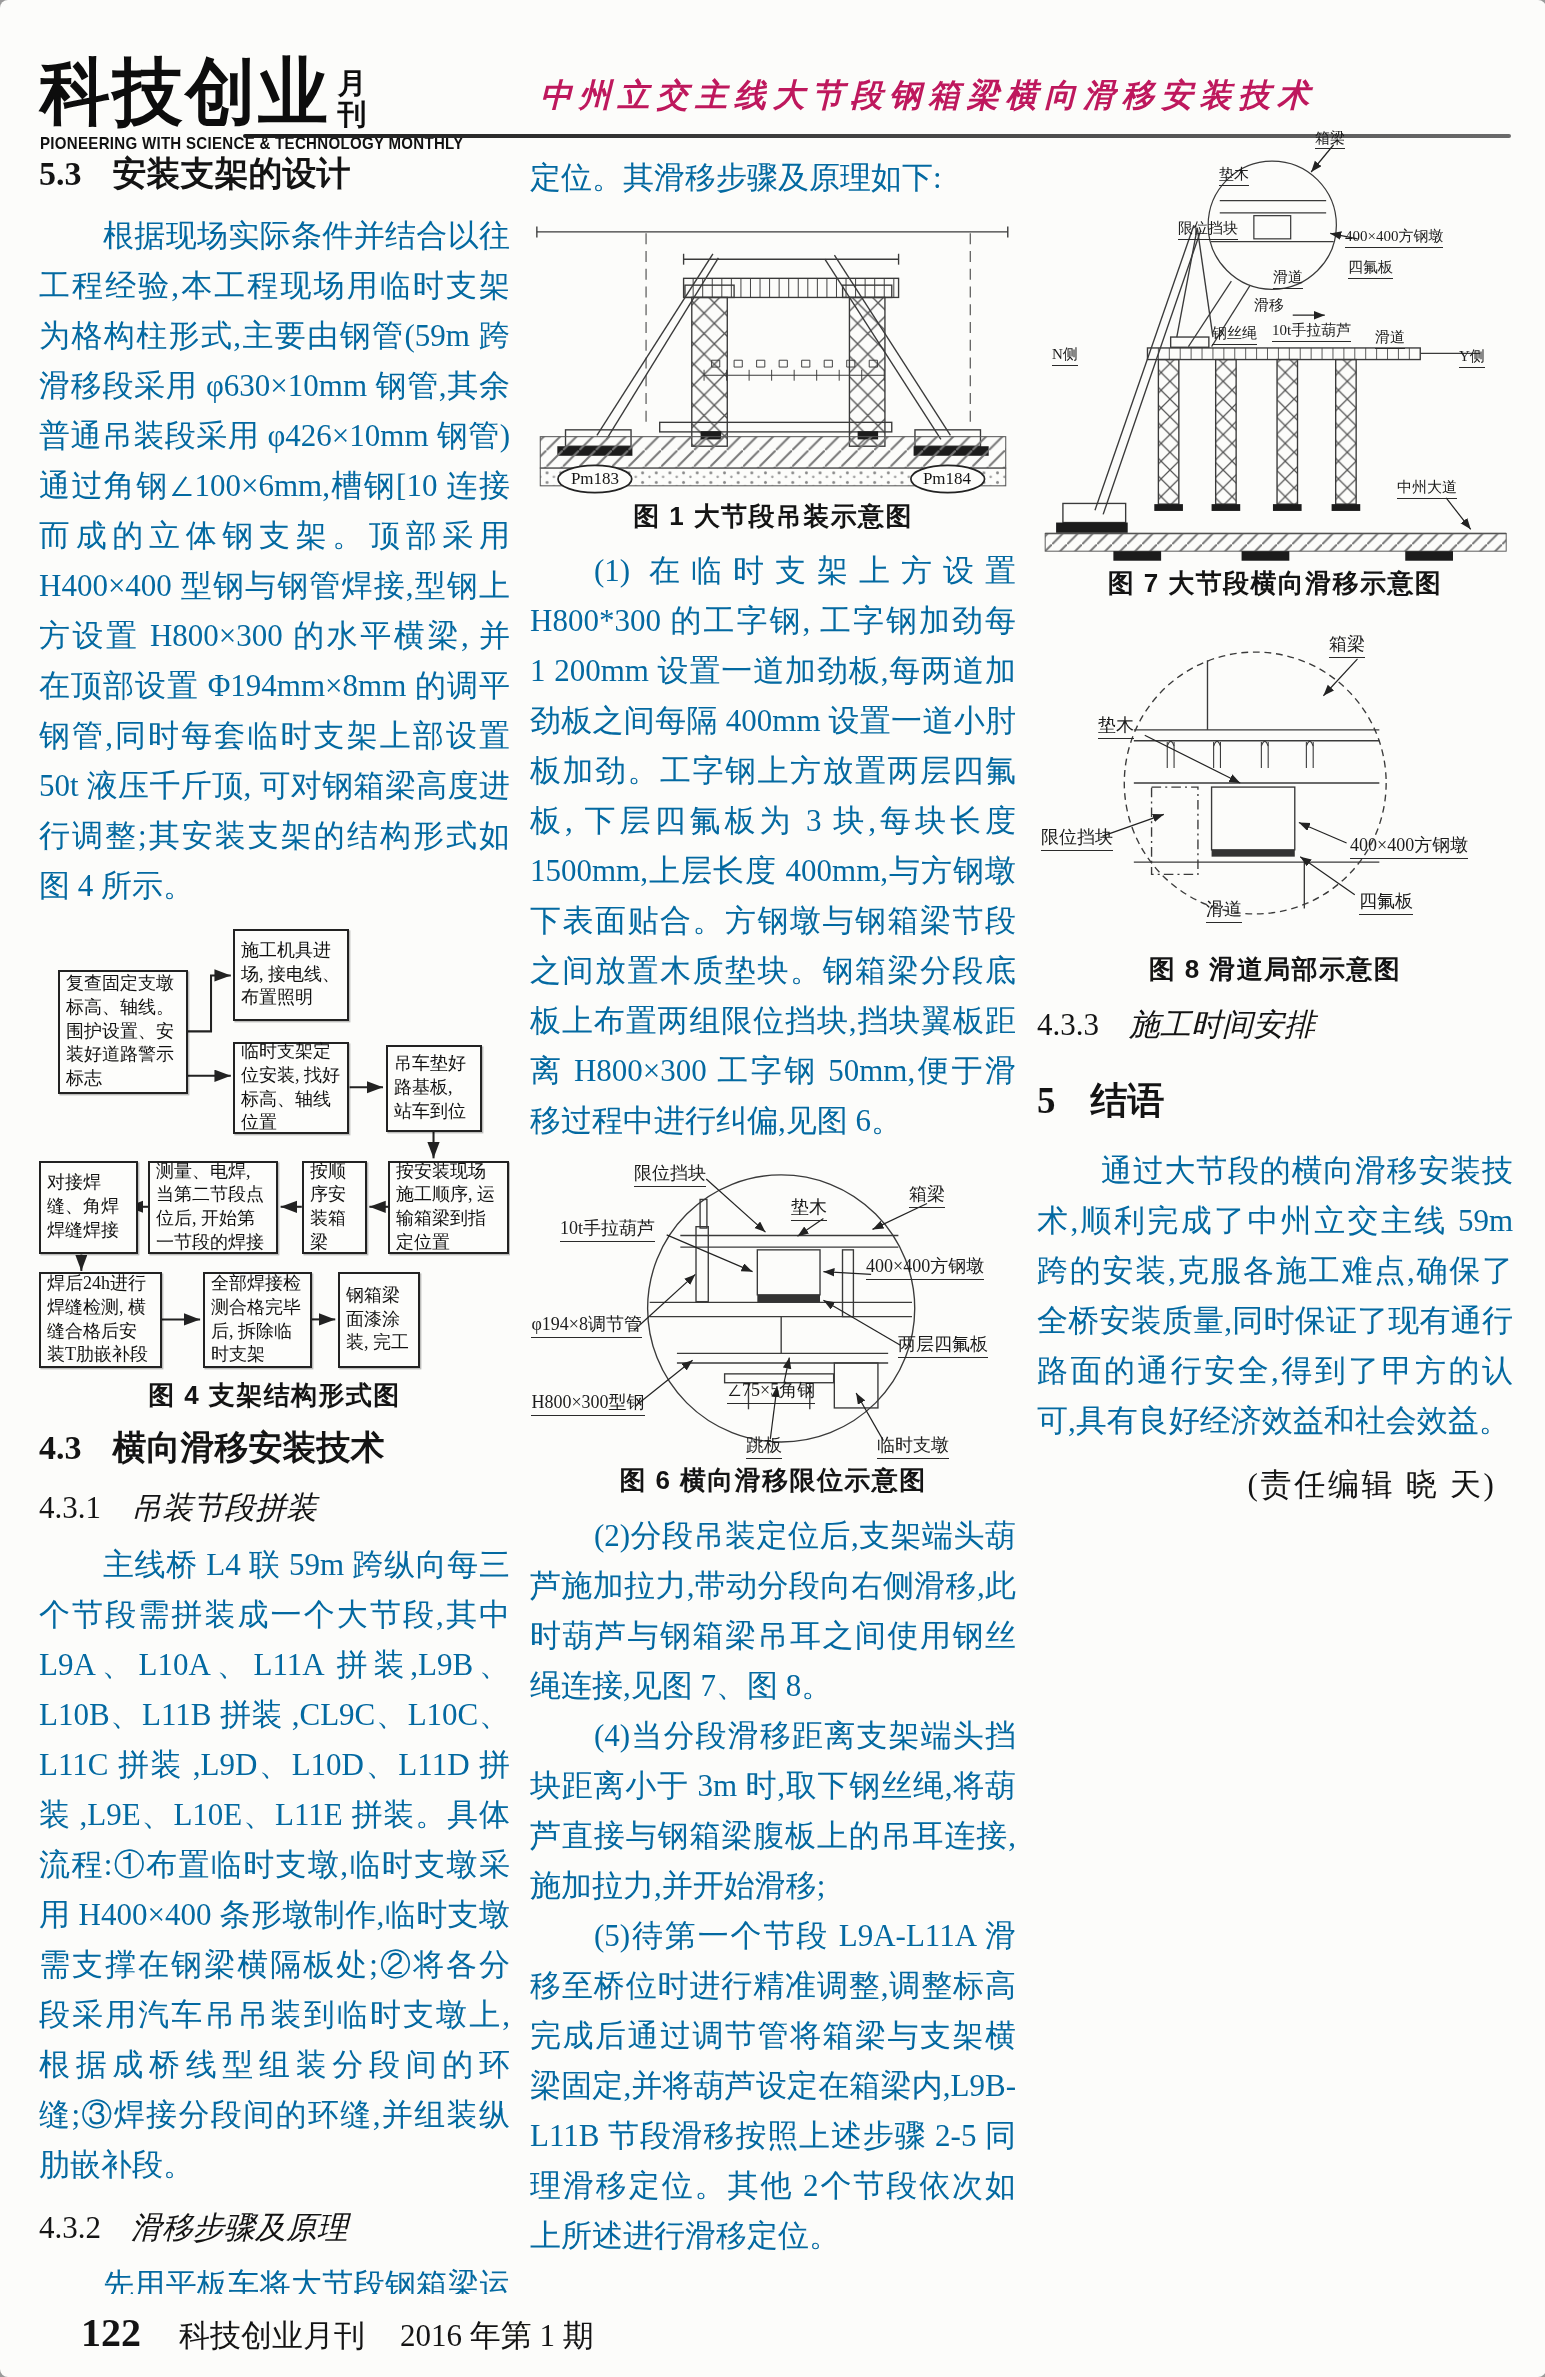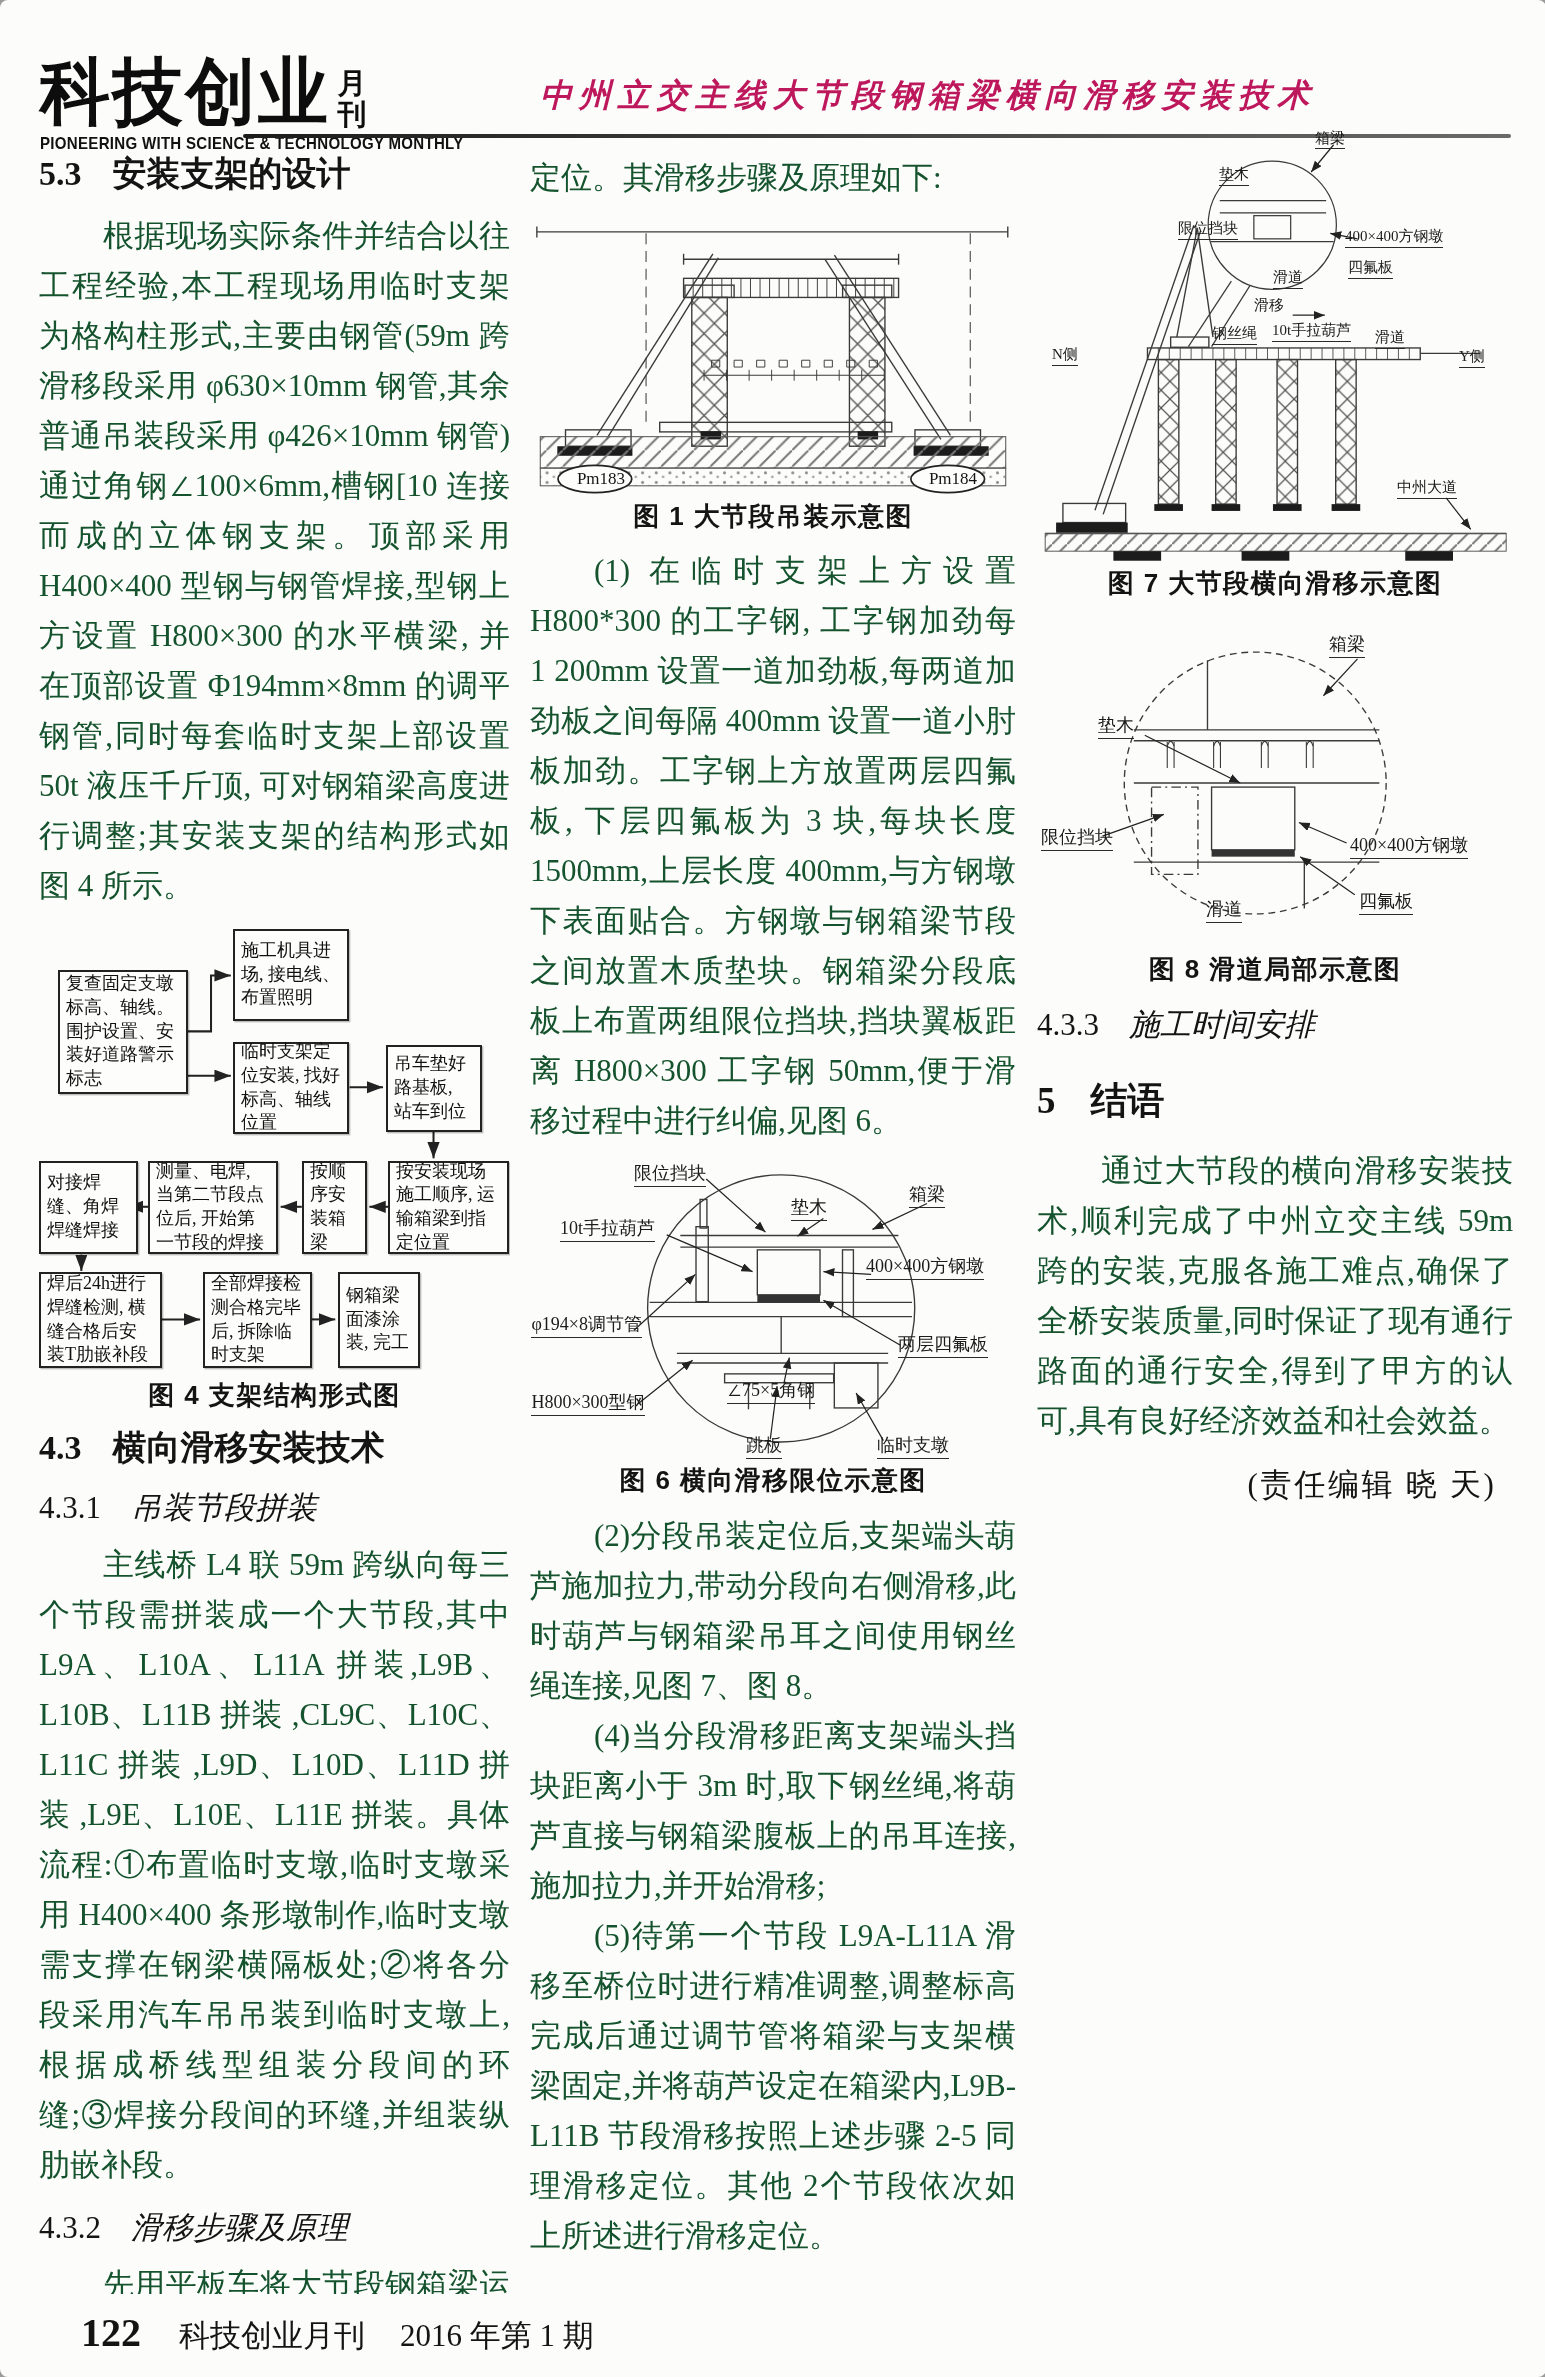--- a/index.html
+++ b/index.html
@@ -45,40 +45,40 @@
 
   h2.sec { margin:0 0 13.6px 0; font-size:34px; font-weight:700; }
   h2.sec .num { margin-right:31px; }
   h3.subsec { margin:16.4px 0 11px 0; font-size:31px; font-weight:400; font-style:italic; }
   h3.subsec .num { margin-right:30px; font-style:normal; }
   h2.sec5 { margin:30px 0 20.5px 0; font-size:37px; font-weight:700; }
   h2.sec5 .num { margin-right:35px; }
 
   p.body {
     margin:0; font-size:31px; line-height:50px; text-align:justify;
-    color:#14532d;
+    color:#0369a1;
   }
   p.ind { text-indent:64px; }
   p.editor { margin-top:18px; font-size:31px; text-align:right; padding-right:16.4px; letter-spacing:2.7px; }
 
   
   .figure { position:relative; margin:18px 0 4.1px 0; }
   .figure svg { display:block; }
   .fig-caption {
     text-align:center; font-size:26px; font-weight:700; margin:4.1px 0 12.3px 0;
     font-family:"Liberation Sans", sans-serif; letter-spacing:1.4px;
   }
   .fig-label {
     position:absolute; font-size:18px; line-height:1.1; white-space:nowrap;
     border-bottom:1.4px solid #2a2a2a; padding-bottom:2px; color:#1b1b1b;
   }
   .fig-label.nl { border-bottom:none; }
   .fig-label.sm { font-size:15px; }
   .ellipse-label {
-    position:absolute; font-size:17px; text-align:center; border:none;margin-left:6px;
+    position:absolute; font-size:17px; text-align:center; border:none;
   }
   
   .flowchart { height:445px; }
   .fc-box {
     position:absolute; box-sizing:border-box; border:2px solid #222;
     background:#fdfdfb; padding:5.5px 6.1px; font-size:18px; line-height:1.32;
     display:flex; align-items:center; text-align:left; color:#111;
     box-shadow:1.4px 1.4px 0 rgba(0,0,0,0.25);
     font-family:Liberation Serif, serif;
   }

